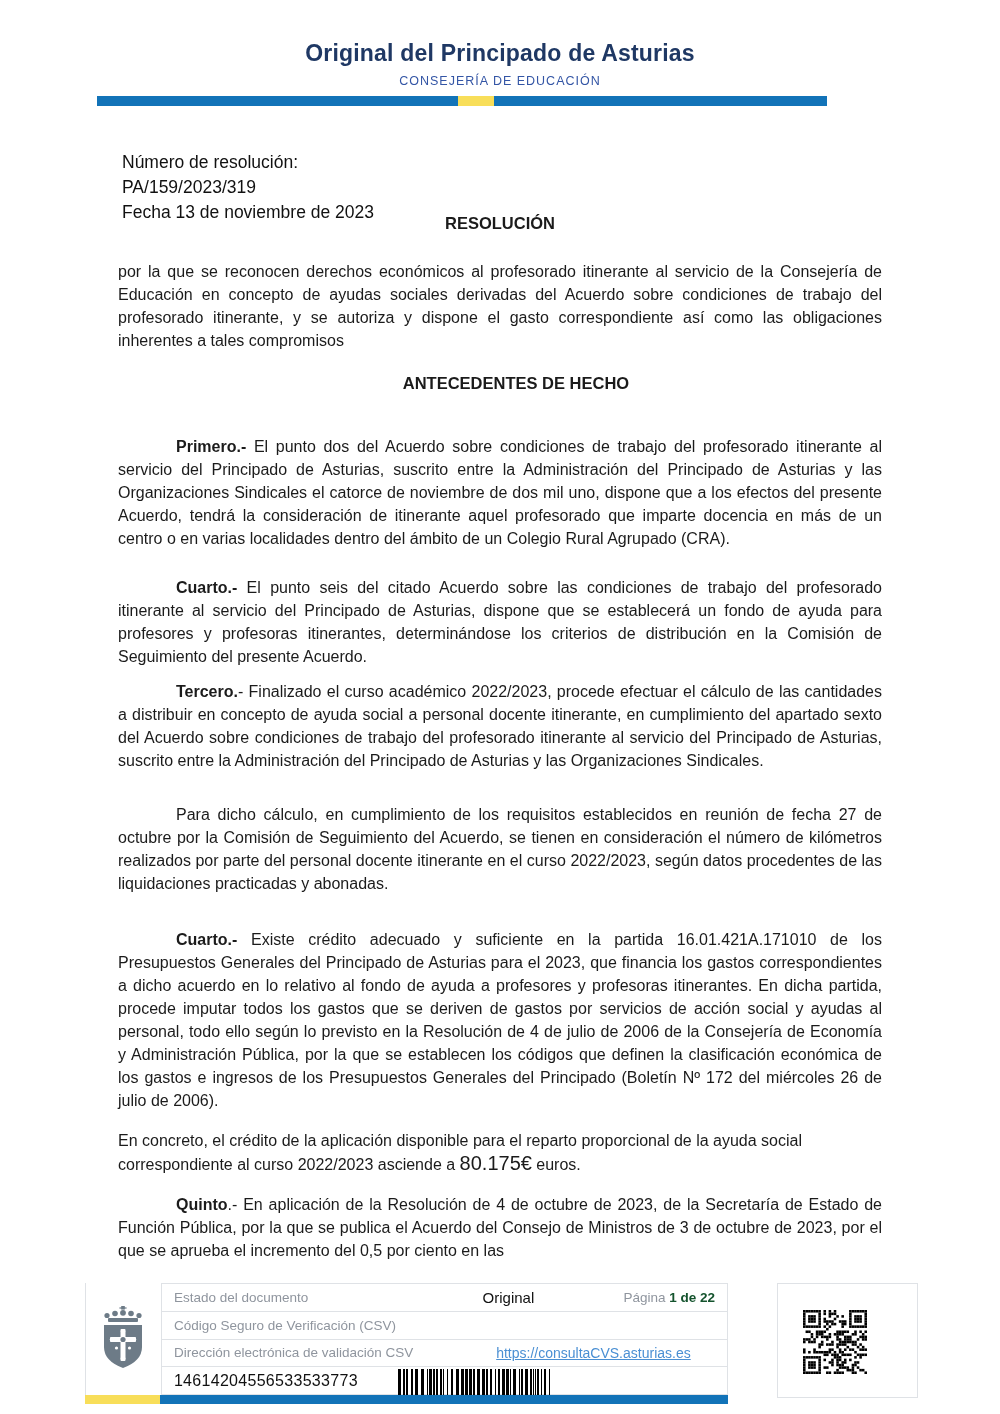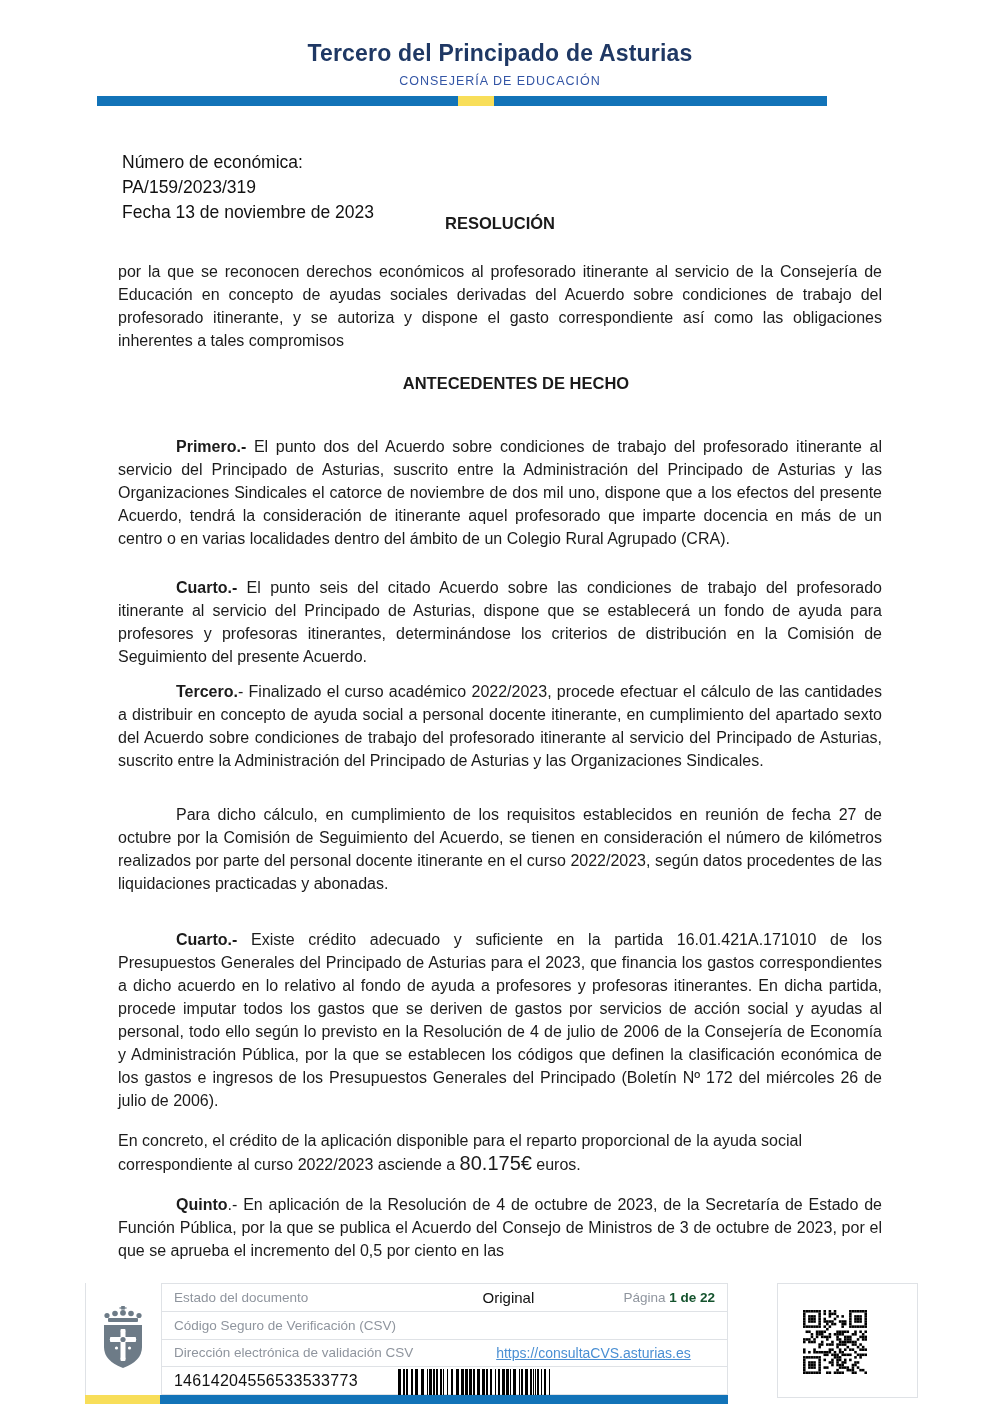--- a/index.html
+++ b/index.html
@@ -118,28 +118,28 @@
     position:absolute;left:777px;top:1283px;width:141px;height:115px;
     border:1px solid var(--border-grey);
   }
   .qr-box svg{position:absolute;left:25px;top:26px;}
 </style>
 </head>
 <body>
 
 <div class="page">
 
-  <div class="hdr-title">Tercero del Principado de Asturias</div>
+  <div class="hdr-title">Original del Principado de Asturias</div>
   <div class="hdr-subtitle">CONSEJERÍA DE EDUCACIÓN</div>
   <div class="hdr-bar">
     <span class="yellow-seg"></span>
   </div>
 
   <div class="meta">
-    <div>Número de económica:</div>
+    <div>Número de resolución:</div>
     <div>PA/159/2023/319</div>
     <div>Fecha 13 de noviembre de 2023</div>
   </div>
 
   <div class="h-res">RESOLUCIÓN</div>
   <div class="h-ant">ANTECEDENTES DE HECHO</div>
 
   <p class="para p-intro">por la que se reconocen derechos económicos al profesorado itinerante al servicio de la Consejería de Educación en concepto de ayudas sociales derivadas del Acuerdo sobre condiciones de trabajo del profesorado itinerante, y se autoriza y dispone el gasto correspondiente así como las obligaciones inherentes a tales compromisos</p>
 
   <p class="para indent p-primero"><b>Primero.-</b><span> El punto dos del Acuerdo sobre condiciones de trabajo del profesorado itinerante al servicio del Principado de Asturias, suscrito entre la Administración del Principado de Asturias y las Organizaciones Sindicales el catorce de noviembre de dos mil uno, dispone que a los efectos del presente Acuerdo, tendrá la consideración de itinerante aquel profesorado que imparte docencia en más de un centro o en varias localidades dentro del ámbito de un Colegio Rural Agrupado (CRA).</span></p>

